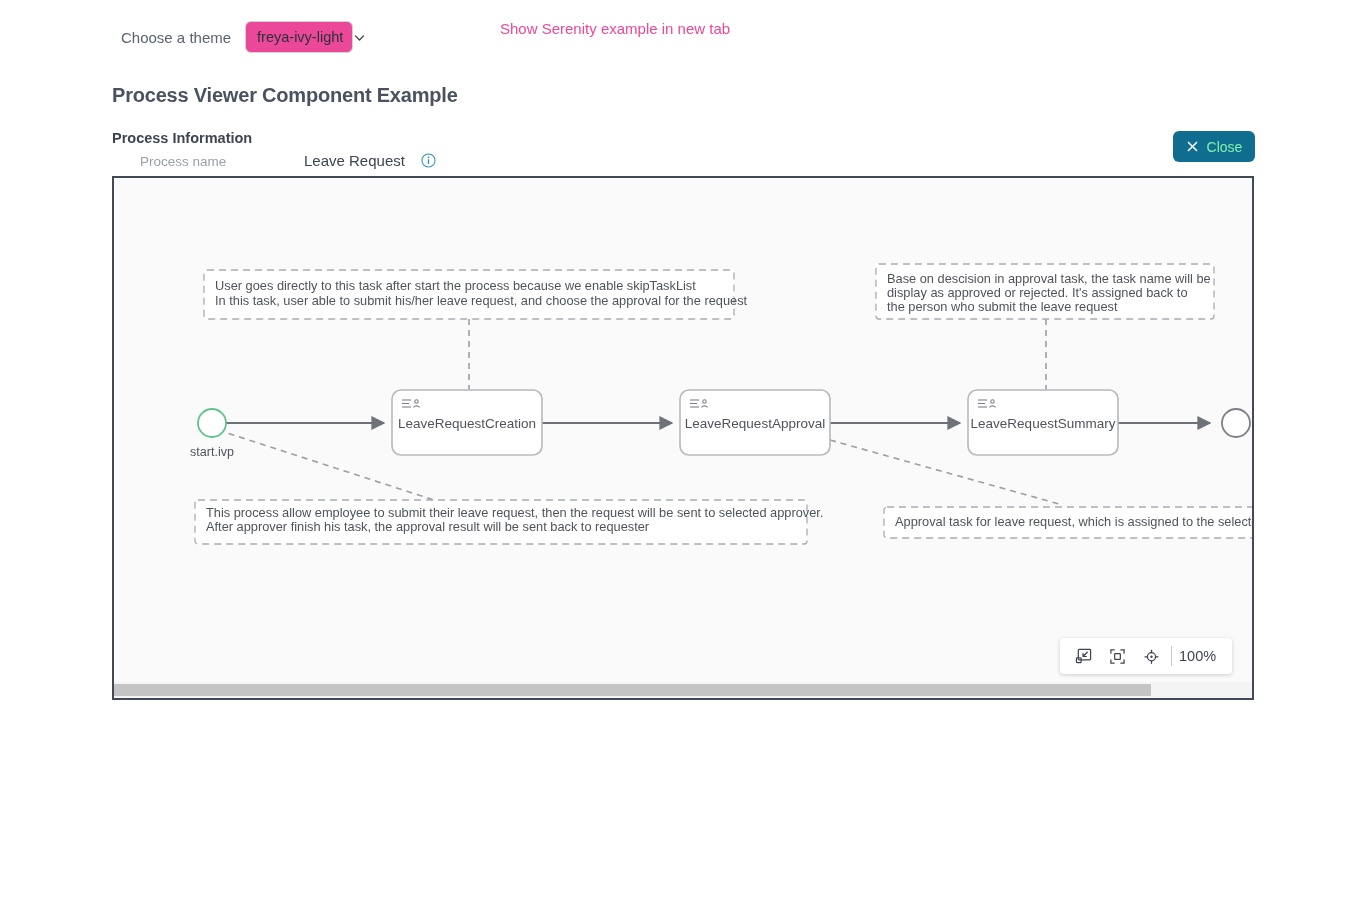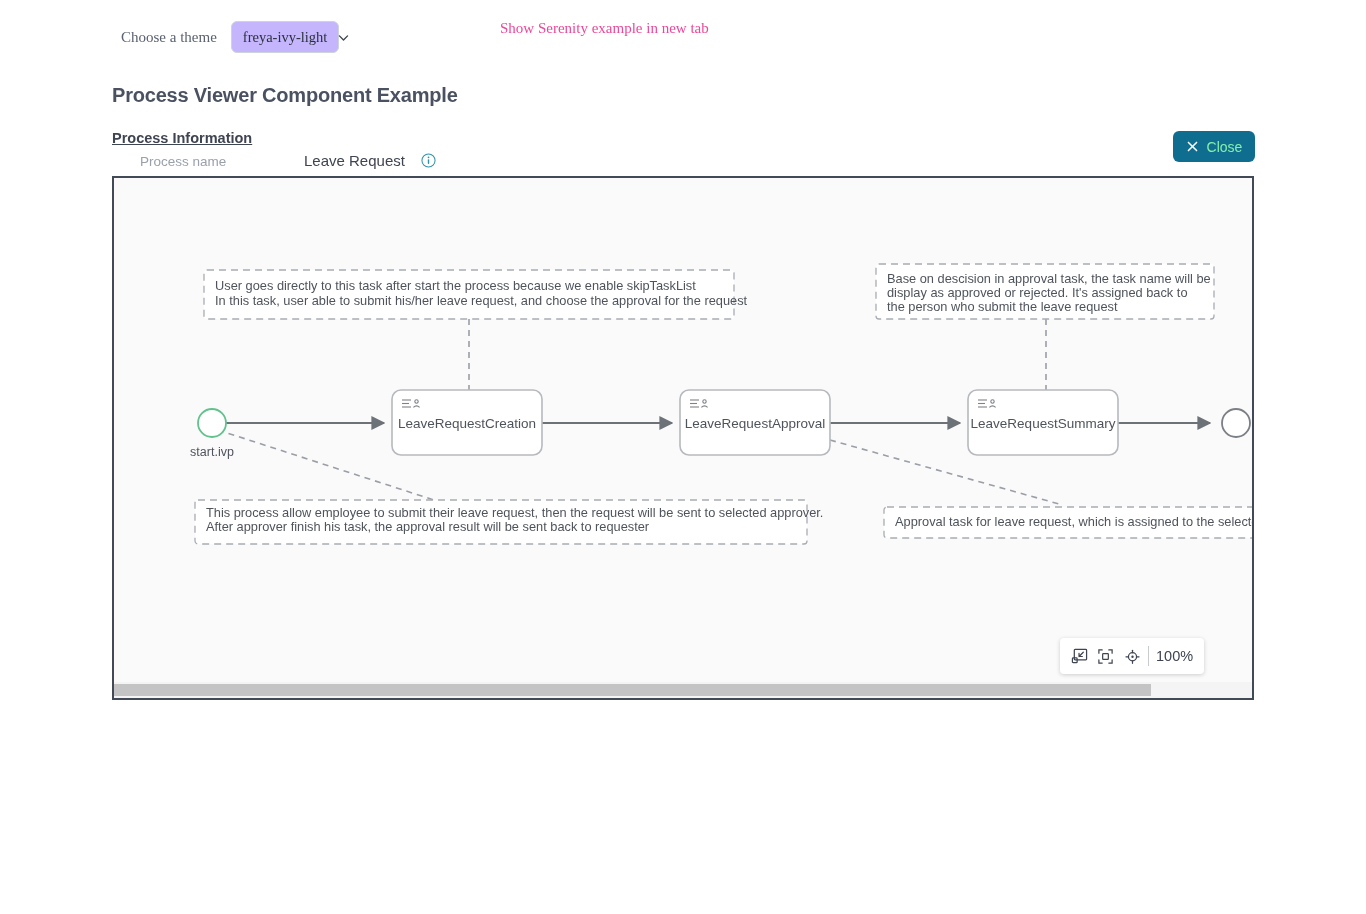--- a/index.html
+++ b/index.html
@@ -16,21 +16,20 @@
     color: #3f4451;
     -webkit-font-smoothing: antialiased;
   }
 
   
   .topbar {
     position: absolute;
     left: 0; top: 0;
     width: 1366px;
     height: 76px;
-    font-family: Liberation Serif, serif;
   }
   .theme-group {
     position: absolute;
     left: 121px;
     top: 21px;
     display: flex;
     align-items: center;
     gap: 14px;
   }
   .theme-label {
@@ -41,21 +40,21 @@
   .theme-select {
     display: flex;
     align-items: center;
     justify-content: space-between;
     gap: 10px;
     width: 108px;
     height: 32px;
     padding: 0 9px 0 11px;
     border: 1px solid #ced4da;
     border-radius: 6px;
-    background: #c4b5fd;
+    background: #ec4899;
     box-sizing: border-box;
     cursor: pointer;
   }
   .theme-select .val {
     font-size: 14.5px;
     color: #2b313c;
     white-space: nowrap;
   }
   .chev {
     flex: 0 0 auto;
@@ -85,21 +84,20 @@
     color: #4a5160;
     letter-spacing: -0.2px;
   }
   .proc-info-title {
     position: absolute;
     left: 112px;
     top: 130px;
     font-size: 14.5px;
     font-weight: bold;
     color: #3f4451;
-    text-decoration: underline;
   }
   .proc-name-label {
     position: absolute;
     left: 112px;
     top: 154px;
     font-size: 13.5px;
     color: #9aa1ab;
     margin-left: 28px;
   }
   .proc-name-value {
@@ -160,21 +158,21 @@
     display: block;
   }
 
   
 
   
   .zoom-toolbar {
     position: absolute;
     left: 946px;
     top: 460px;
-    width: 144px;
+    width: 172px;
     height: 36px;
     background: #ffffff;
     border-radius: 4px;
     box-shadow: 0 1px 4px rgba(0,0,0,0.18);
     display: flex;
     align-items: center;
     box-sizing: border-box;
     padding: 0 6px;
   }
   .zbtn {

